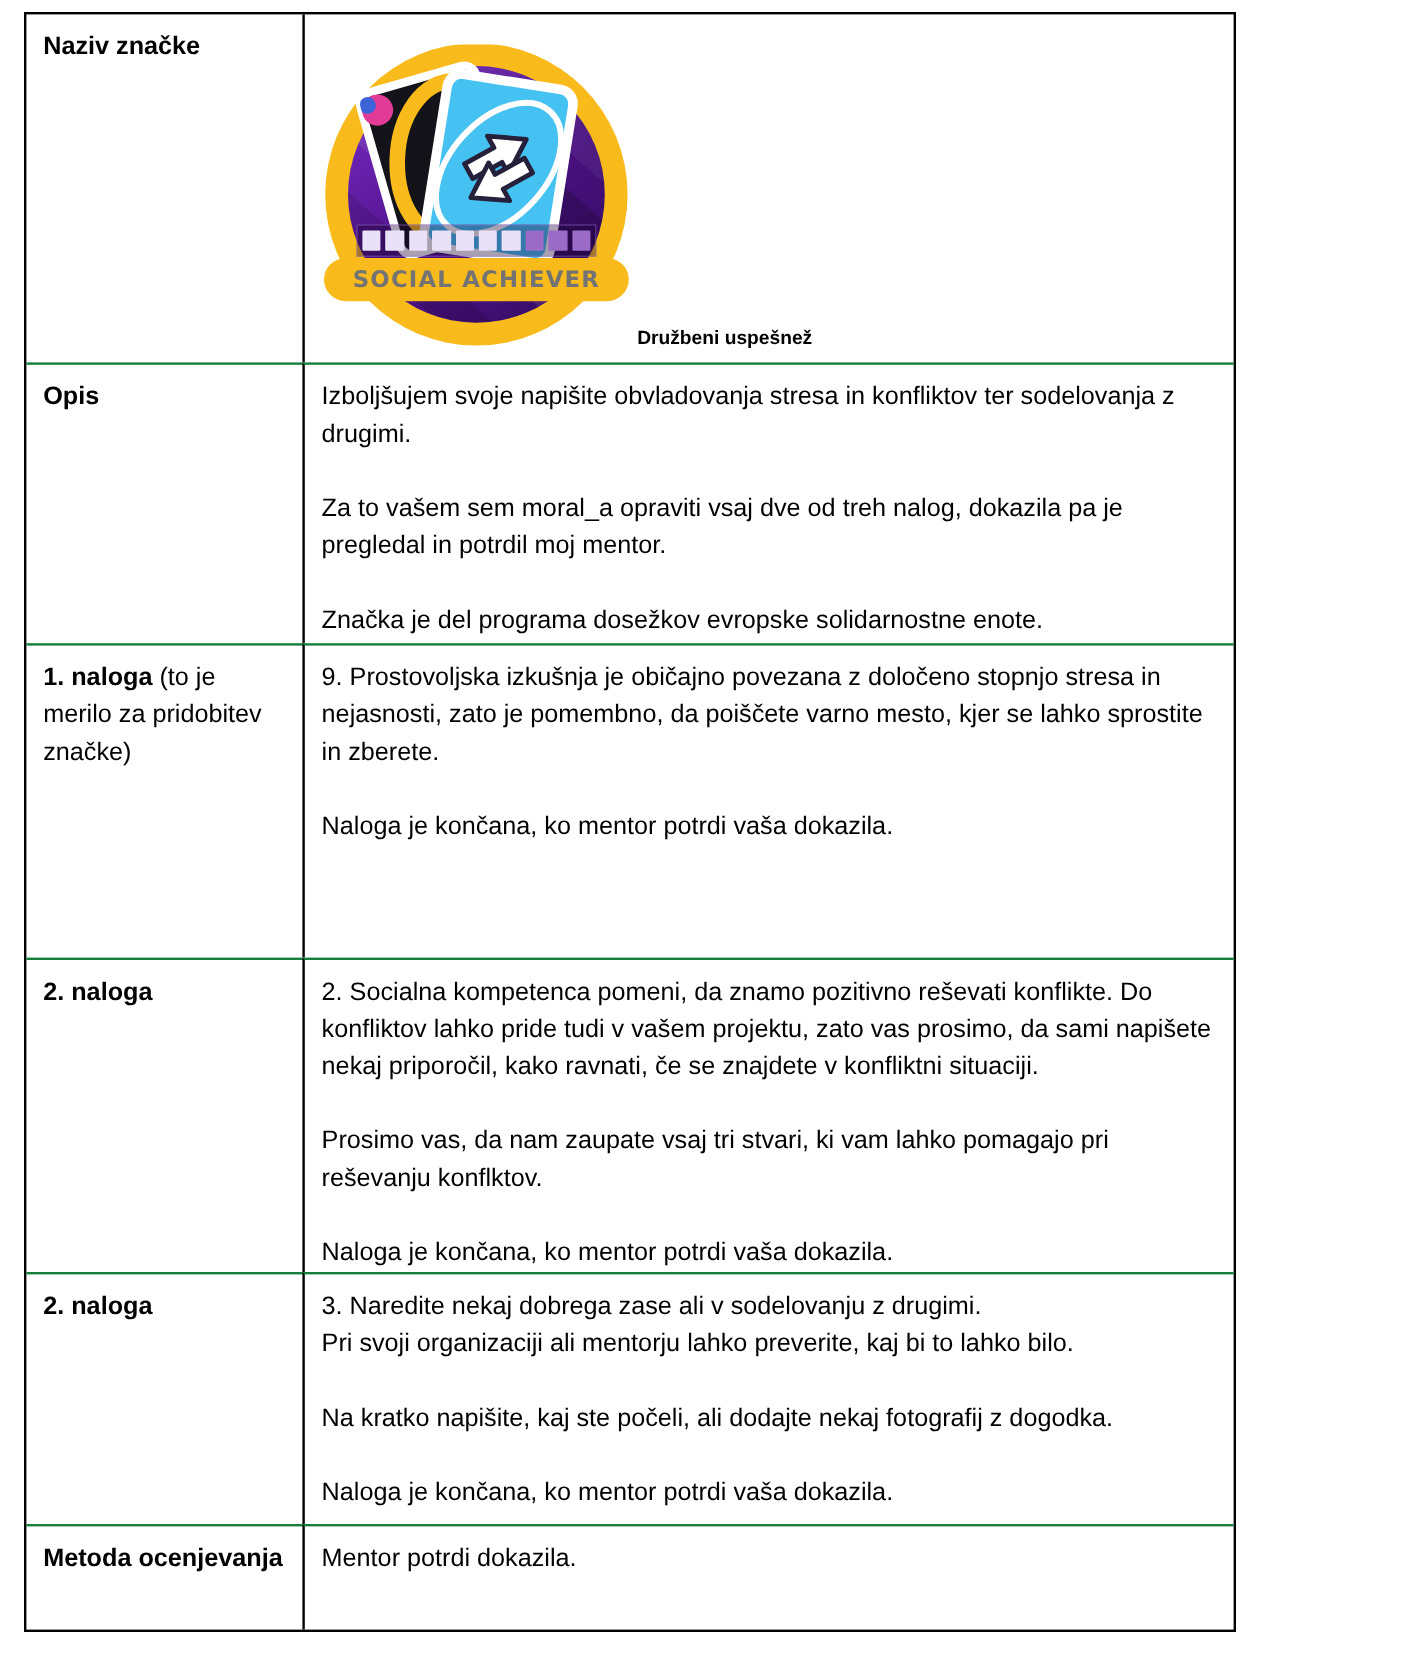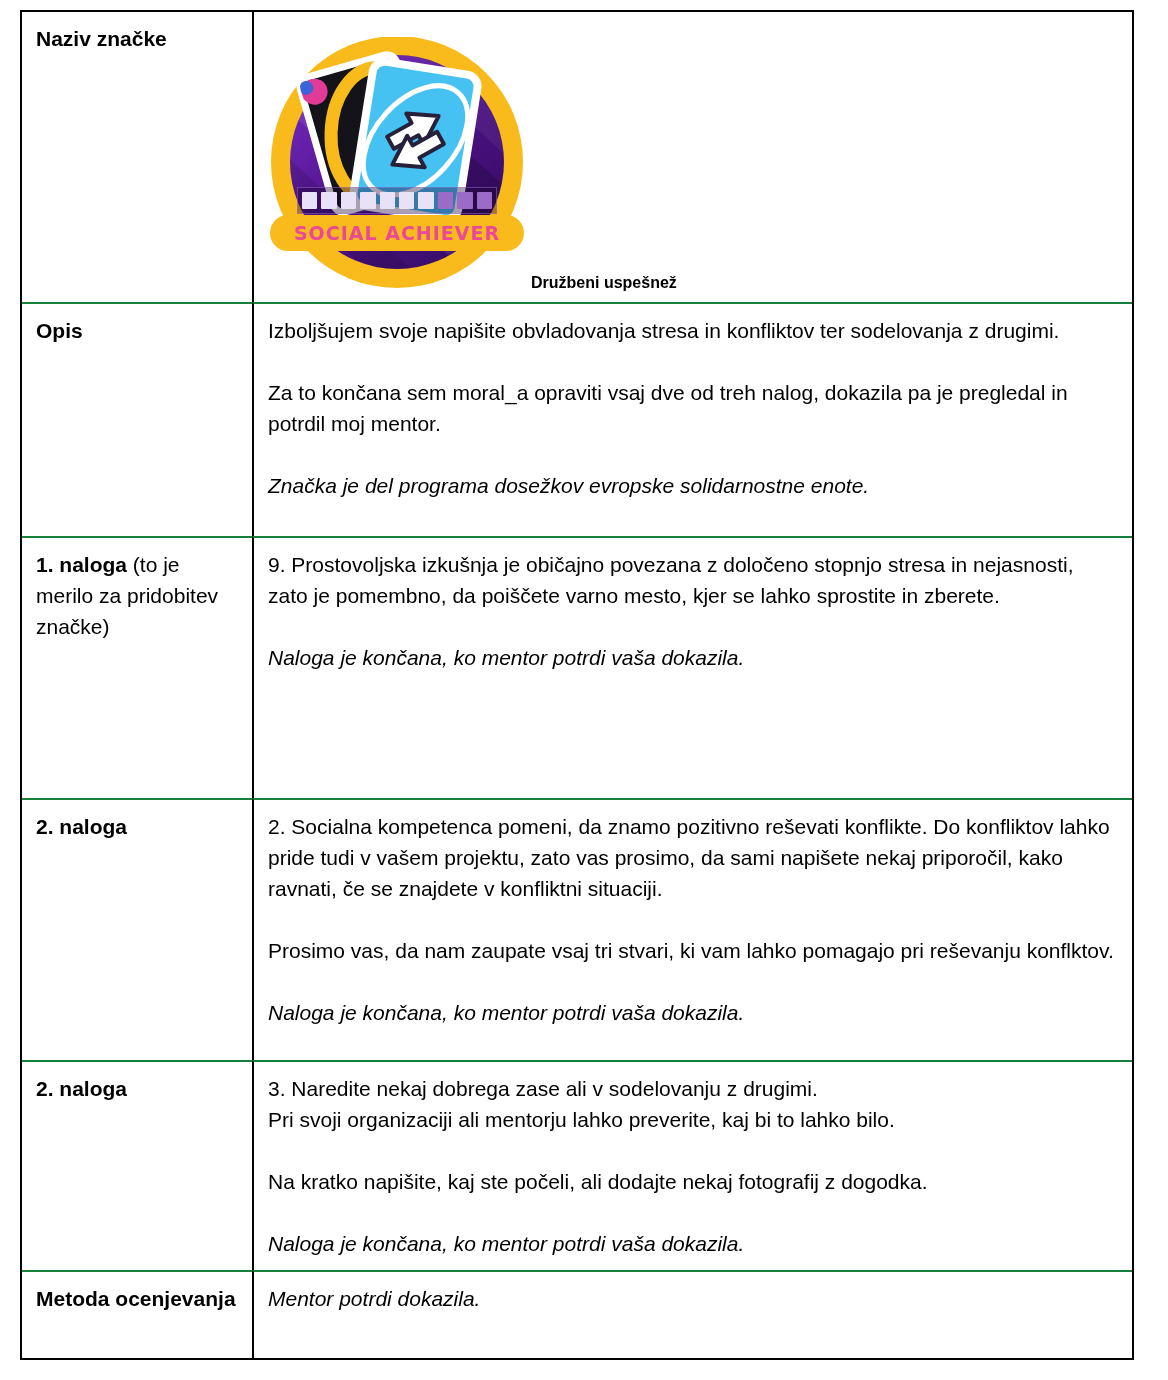--- a/index.html
+++ b/index.html
@@ -6,41 +6,41 @@
   body{
     width:1168px;height:1380px;
     background:#ffffff;
     font-family:"Liberation Sans","DejaVu Sans",sans-serif;
     color:#000000;
     position:relative;
     -webkit-font-smoothing:antialiased;
   }
   .doc-table{
     position:absolute;left:20px;top:10px;
-    width:1114px;height:1350px;
+    width:1010px;height:1350px;
     box-sizing:border-box;
     border:2px solid #000;
     display:grid;
     grid-template-columns:230px 1fr;
     grid-template-rows:290px 234px 262px 262px 210px 88px;
     background:#fff;
   }
   .cell{
     box-sizing:border-box;
     padding:11px 14px;
     font-size:21px;
     line-height:31px;
     overflow:hidden;
   }
   .cell.content{border-left:2px solid #000;}
   .cell.rline{border-top:2px solid #15803d;}
   .label{font-weight:bold;}
   .label .normal{font-weight:normal;}
   .para{margin:0 0 31px 0;}
-  .para:last-child{margin-bottom:0;font-style:italic;}
+  .para:last-child{margin-bottom:0;}
   .misspelled{
     text-decoration-style:wavy;
     text-decoration-color:#E53935;
     text-decoration-thickness:2px;
     text-underline-offset:4px;
   }
   
   .badge-cell{display:flex;align-items:flex-end;padding:16px 13px 10px 13px;}
   .badge-wrap{position:relative;width:260px;height:255px;flex:0 0 auto;}
   .badge-wrap svg{position:absolute;left:0;top:0;}
@@ -133,31 +133,31 @@
           <div class="pb-sq" style="background: rgb(233, 225, 247);"></div>
           <div class="pb-sq" style="background: rgb(233, 225, 247);"></div>
           <div class="pb-sq" style="background: rgb(233, 225, 247);"></div>
           <div class="pb-sq" style="background: rgb(233, 225, 247);"></div>
           <div class="pb-sq" style="background: rgb(233, 225, 247);"></div>
           <div class="pb-sq" style="background: rgb(233, 225, 247);"></div>
           <div class="pb-sq" style="background: rgb(154, 108, 200);"></div>
           <div class="pb-sq" style="background: rgb(154, 108, 200);"></div>
           <div class="pb-sq" style="background: rgb(154, 108, 200);"></div>
         </div>
-      <div class="banner-text" style="color: #ec4899;">SOCIAL ACHIEVER</div>
+      <div class="banner-text" style="color: #737373;">SOCIAL ACHIEVER</div>
     </div>
     <div class="badge-caption">Družbeni uspešnež</div>
   </div>
 
   <div class="cell label rline">
     <span>Opis</span>
   </div>
   <div class="cell content rline">
     <p class="para"><span>Izboljšujem svoje napišite obvladovanja stresa in konfliktov ter sodelovanja z drugimi.</span></p>
-    <p class="para"><span>Za to končana sem </span><span class="misspelled">moral_a</span><span> opraviti vsaj dve od treh nalog, dokazila pa je pregledal in potrdil moj mentor.</span></p>
+    <p class="para"><span>Za to vašem sem </span><span class="misspelled">moral_a</span><span> opraviti vsaj dve od treh nalog, dokazila pa je pregledal in potrdil moj mentor.</span></p>
     <p class="para"><span>Značka je del programa dosežkov evropske solidarnostne enote.</span></p>
   </div>
 
   <div class="cell label rline">
     <span>1. naloga</span><span class="normal"> (to je merilo za pridobitev značke)</span>
   </div>
   <div class="cell content rline">
     <p class="para"><span>9. Prostovoljska izkušnja je običajno povezana z določeno stopnjo stresa in nejasnosti, zato je pomembno, da poiščete varno mesto, kjer se lahko sprostite in zberete.</span></p>
     <p class="para"><span>Naloga je končana, ko mentor potrdi vaša dokazila.</span></p>
   </div>

